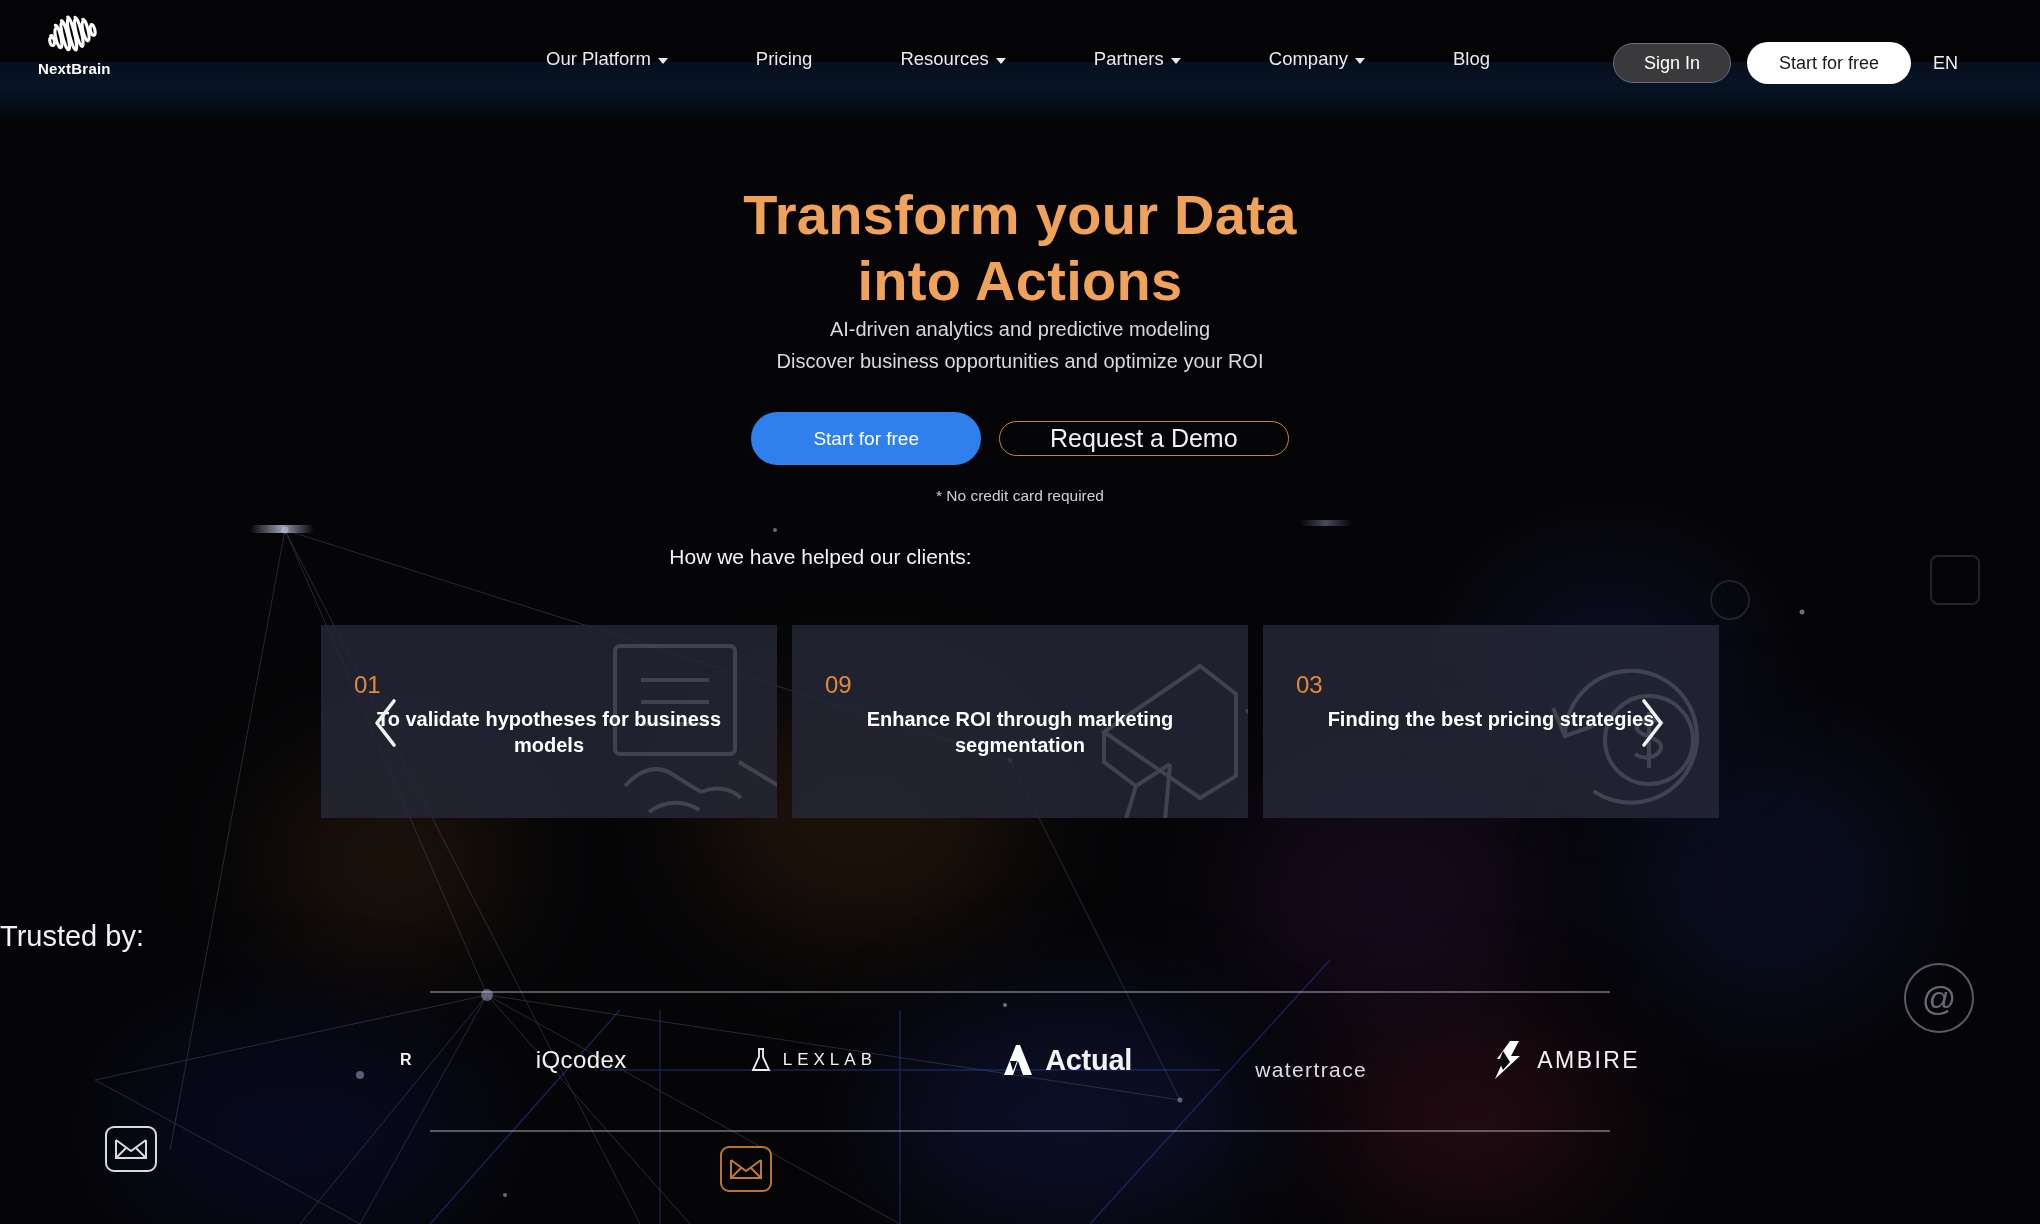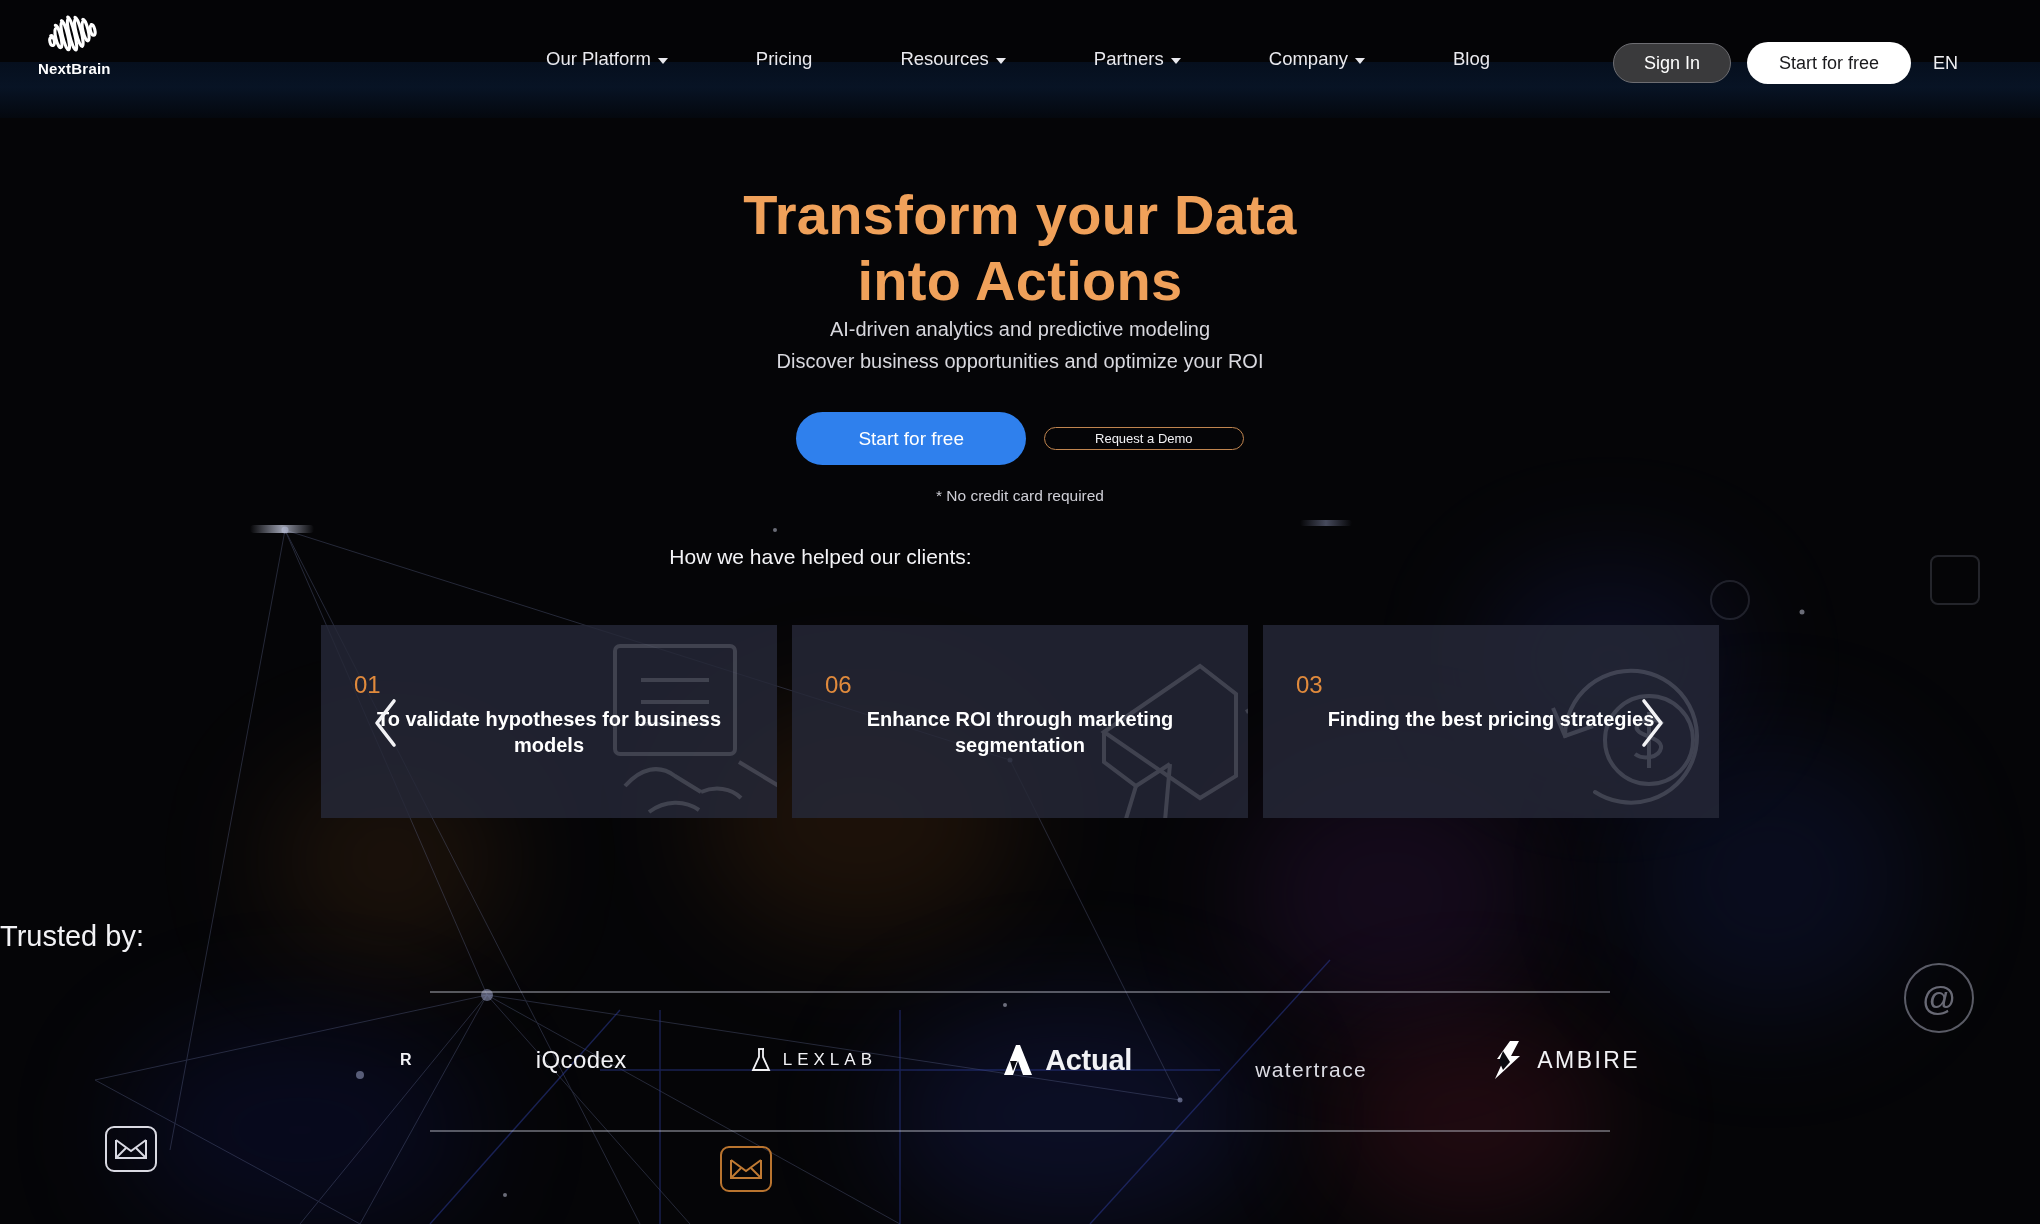--- a/index.html
+++ b/index.html
@@ -86,21 +86,21 @@
   .cta {
     position:absolute; top:412px; left:0; width:2040px;
     display:flex; justify-content:center; align-items:center; gap:18px;
   }
   .btn-primary {
     background:#2f80ed; color:#fff; border:none; border-radius:30px;
     padding:17px 62px; font-size:19px; cursor:pointer; line-height:1;
   }
   .btn-outline {
     background:transparent; color:#f2f2f5; border:1.5px solid #c1854f;
-    border-radius:30px; padding:4px 50px; font-size:13px;
+    border-radius:30px; padding:4px 50px; font-size:25px;
     cursor:pointer; line-height:1;
   }
   .nocard {
     position:absolute; top:487px; left:0; width:2040px; text-align:center;
     color:#cfcfd6; font-size:15.5px;
   }
 
   
   .clients-title {
     position:absolute; top:545px; left:0; width:1641px; text-align:center;
@@ -351,21 +351,21 @@
 
   <div class="card">
     <svg class="card-illus" viewBox="0 0 210 200" fill="none" stroke="#dfe2ee" stroke-width="4">
       <path d="M44 96 L140 30 L176 58 L176 140 L140 162 Z"></path>
       <path d="M44 96 L44 126 L76 150 L110 128"></path>
       <path d="M76 150 L62 196"></path>
       <path d="M110 128 L104 196"></path>
       <path d="M186 76 L204 66"></path>
       <path d="M188 104 L208 104"></path>
     </svg>
-    <div class="card-num">06</div>
+    <div class="card-num">09</div>
     <div class="card-title">Enhance ROI through marketing segmentation</div>
   </div>
 
   <div class="card">
     <svg class="card-illus" viewBox="0 0 210 200" fill="none" stroke="#dfe2ee" stroke-width="4">
       <path d="M34 100 A66 66 0 1 1 64 156" stroke-linecap="round"></path>
       <path d="M22 72 L34 100 L62 90"></path>
       <circle cx="118" cy="104" r="44"></circle>
       <path d="M132 88 C126 82 110 82 106 90 C102 100 132 100 130 112 C128 122 112 124 104 118"></path>
       <path d="M118 76 L118 132"></path>

